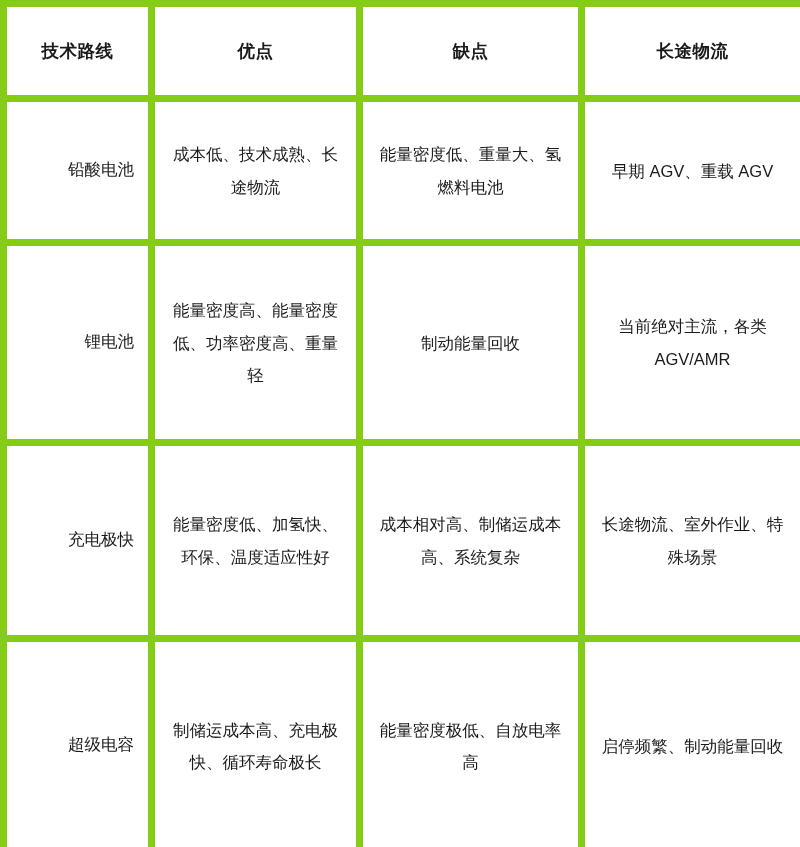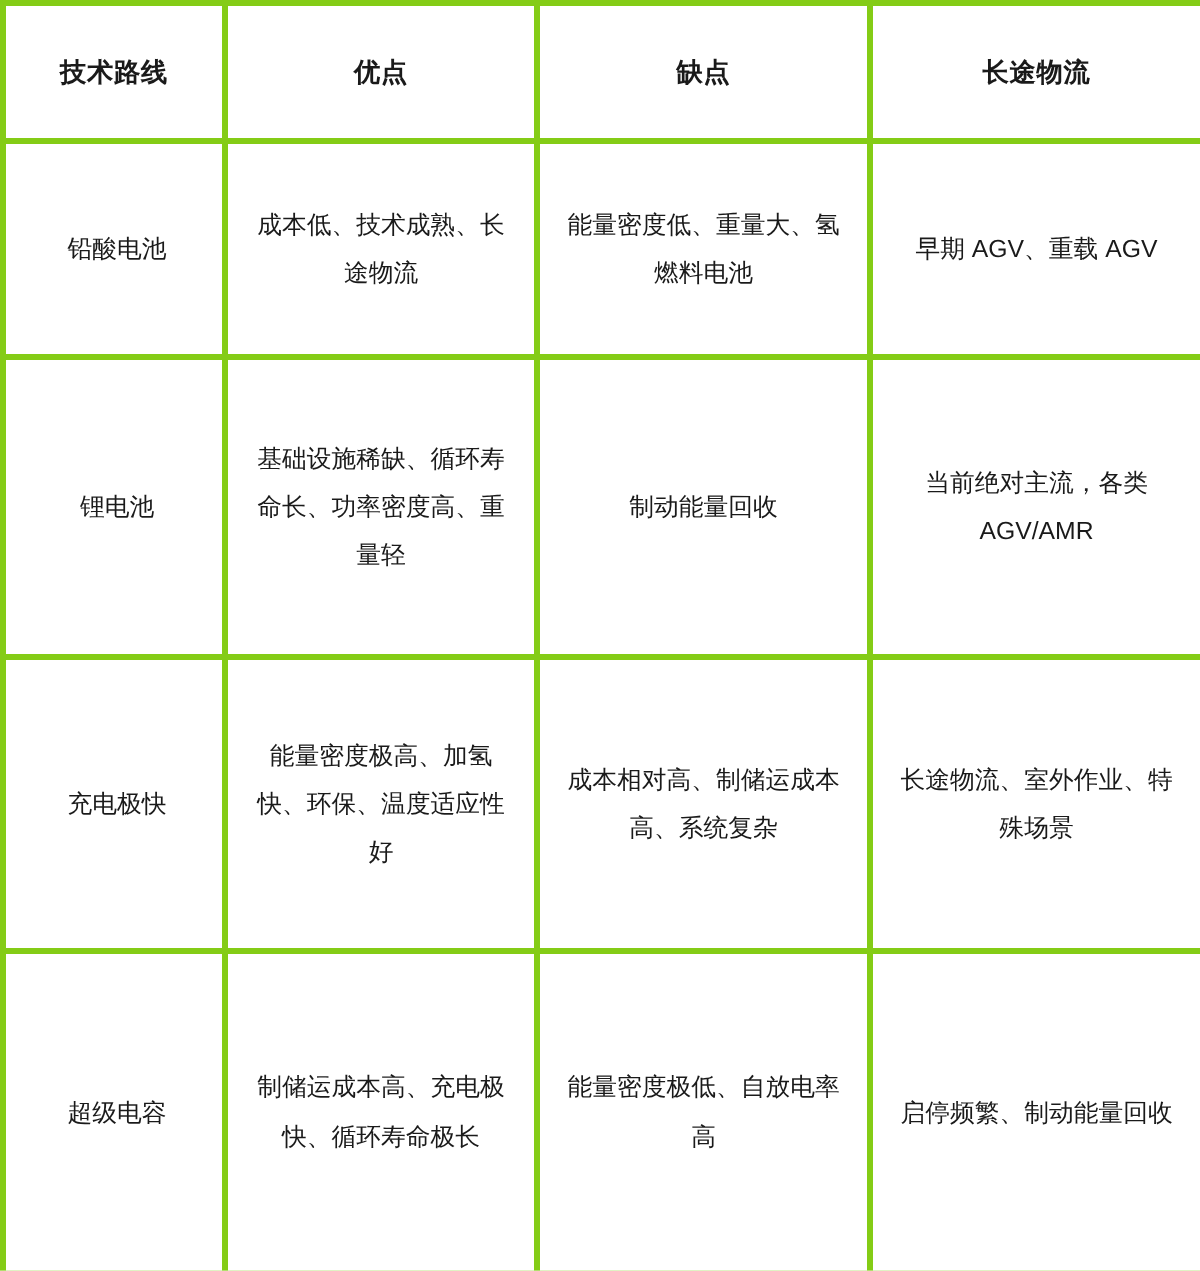--- a/index.html
+++ b/index.html
@@ -27,41 +27,42 @@
     border-collapse: collapse;
     table-layout: fixed;
   }
   table.comparison col.c0 { width: 148px; }
   table.comparison col.c1 { width: 208px; }
   table.comparison col.c2 { width: 222px; }
   table.comparison col.c3 { width: 222px; }
 
   table.comparison th,
   table.comparison td {
-    border: 4px solid #84cc16;
+    border: 7px solid #84cc16;
     text-align: center;
     vertical-align: middle;
     padding: 27px 14px;
     box-sizing: border-box;
     line-height: 1.95;
     font-size: 16.5px;
     font-weight: 400;
     color: #1a1a1a;
     word-break: break-word;
   }
   table.comparison thead th {
     font-weight: 700;
     font-size: 17.5px;
     height: 92px;
     letter-spacing: 0.5px;
   }
   table.comparison tbody td.rowhead {
-    text-align: center;
+    text-align: right;
     padding-left: 18px;
     font-size: 16.5px;
+    font-family: Liberation Mono, monospace;
   }
   table.comparison tbody tr { height: 188px; }
   table.comparison tbody tr:nth-child(1) { height: 144px; }
   table.comparison tbody tr:nth-child(2) { height: 200px; }
   table.comparison tbody tr:nth-child(3) { height: 196px; }
   table.comparison tbody tr:nth-child(4) { height: 215px; }
 
   
   table.comparison { border: 1px solid #b5b5b5; }
 </style>
@@ -86,27 +87,27 @@
     </thead>
     <tbody>
       <tr>
         <td class="rowhead">铅酸电池</td>
         <td>成本低、技术成熟、长途物流</td>
         <td>能量密度低、重量大、氢燃料电池</td>
         <td>早期 AGV、重载 AGV</td>
       </tr>
       <tr>
         <td class="rowhead">锂电池</td>
-        <td>基础设施稀缺、循环寿命长、功率密度高、重量轻</td>
+        <td>能量密度高、能量密度低、功率密度高、重量轻</td>
         <td>制动能量回收</td>
         <td>当前绝对主流，各类 AGV/AMR</td>
       </tr>
       <tr>
         <td class="rowhead">充电极快</td>
-        <td>能量密度极高、加氢快、环保、温度适应性好</td>
+        <td>能量密度低、加氢快、环保、温度适应性好</td>
         <td>成本相对高、制储运成本高、系统复杂</td>
         <td>长途物流、室外作业、特殊场景</td>
       </tr>
       <tr>
         <td class="rowhead">超级电容</td>
         <td>制储运成本高、充电极快、循环寿命极长</td>
         <td>能量密度极低、自放电率高</td>
         <td>启停频繁、制动能量回收</td>
       </tr>
     </tbody>

